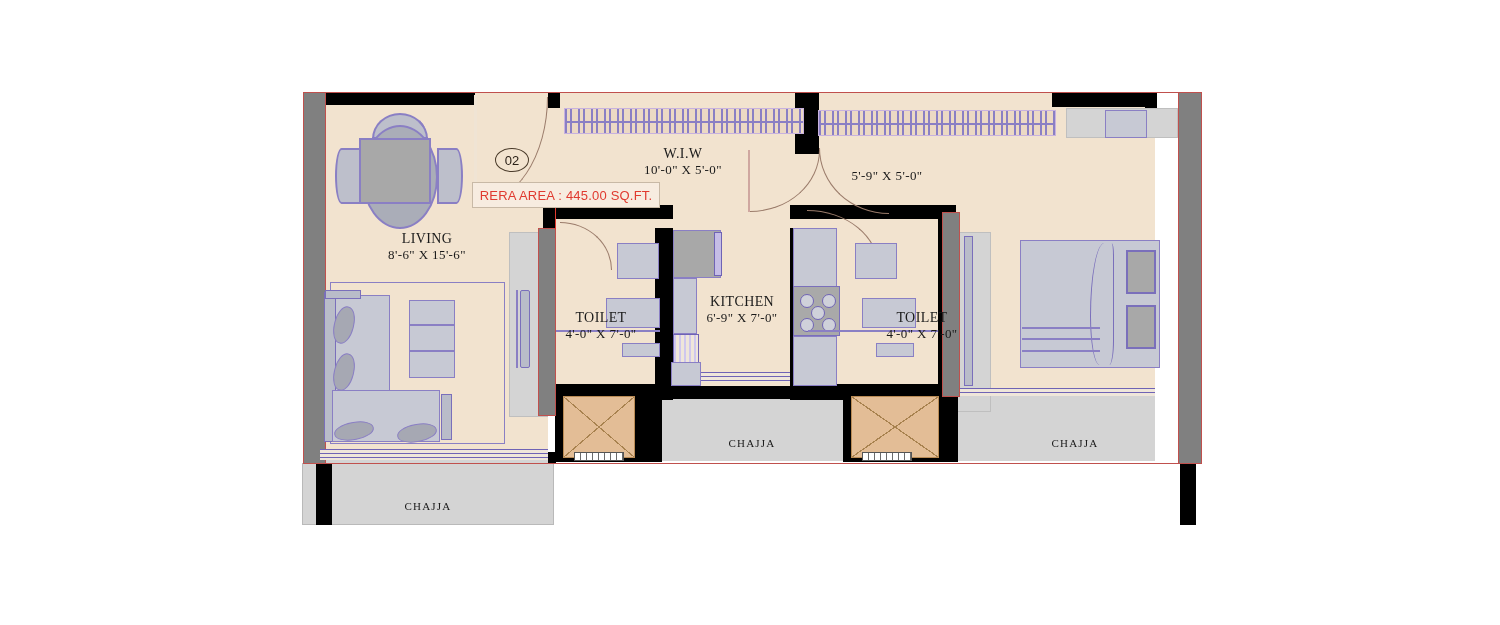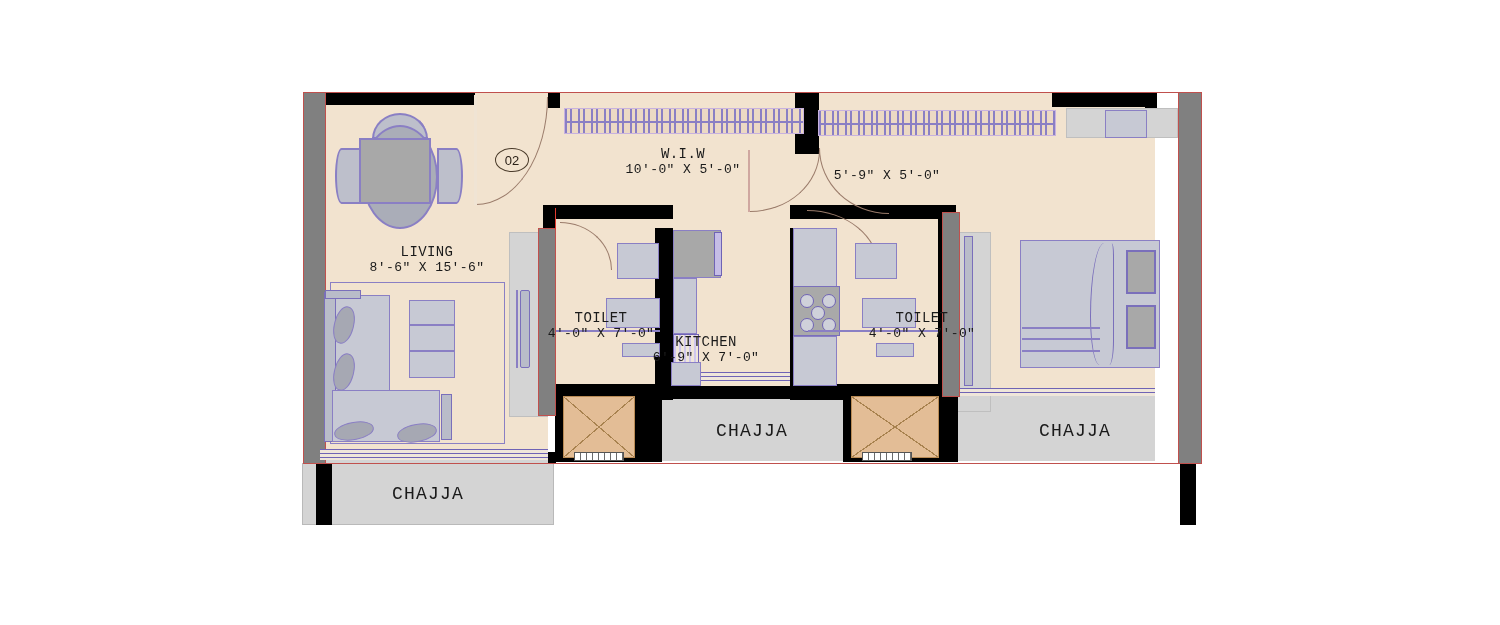--- a/index.html
+++ b/index.html
@@ -12,25 +12,25 @@
   .chajja{background:#d4d4d4;}
   .wallblk{background:#000000;}
   .col{background:#808080;border:1.5px solid #c0504d;}
   .duct{background:#e3bd96;}
   .furn{background:#c7c9d4;border:1px solid #8a7fc4;}
   .furn2{background:#b9bcc9;border:1px solid #7a6fbb;}
   .greybox{background:#a8a8a8;border:1px solid #8a7fc4;}
   .thinline{background:#8a7fc4;}
 
   
-  .lbl{color:#1a1a1a;font-family:Liberation Mono, monospace;text-align:center;
+  .lbl{color:#1a1a1a;font-family:Liberation Serif, serif;text-align:center;
        white-space:nowrap;letter-spacing:.4px;}
   .rname{font-size:14px;}
   .rdim{font-size:13px;}
-  .chlbl{font-size:18px;letter-spacing:1.2px;}
+  .chlbl{font-size:11px;letter-spacing:1.2px;margin-top:16px;}
   .rera{color:#e03a2f;font-size:13px;letter-spacing:.2px;white-space:nowrap;}
   .rerabox{background:#f7ece0;border:1px solid #c8b9a6;
            display:flex;align-items:center;justify-content:center;}
   .unitno{border:1.3px solid #4a3b2a;border-radius:50%;color:#2b2118;
           font-size:13px;display:flex;align-items:center;justify-content:center;}
 
   
   .win{background:#ecd9c4;border:1.6px solid #c8b2de;}
   .winbars{position:absolute;left:0;top:0;right:0;bottom:0;
     background:repeating-linear-gradient(90deg,
@@ -159,20 +159,23 @@
   <div class="abs thinline" style="left:409px;top:324px;width:46px;height:2px;"></div>
   <div class="abs thinline" style="left:409px;top:350px;width:46px;height:2px;"></div>
 
   <div class="abs furn2" style="left:520px;top:290px;width:10px;height:78px;border-radius:2px;"></div>
   <div class="abs thinline" style="left:516px;top:290px;width:2px;height:78px;"></div>
 
   <div class="abs swing" style="left:476px;top:97px;width:72px;height:108px;border-top:none;border-left:none;"></div>
   <div class="abs" style="left:474px;top:95px;width:3px;height:110px;background:#f0e4d4;"></div>
   <div class="abs unitno" style="left:495px;top:112px;width:34px;height:24px;margin-top:36px;">02</div>
 
+  <div class="abs rerabox" style="left:472px;top:182px;width:188px;height:26px;">
+    <span class="rera">RERA AREA : 445.00 SQ.FT.</span>
+  </div>
   <div class="abs" style="left:555px;top:208px;width:1px;height:22px;background:#e03a2f;"></div>
 
   <div class="abs swingTR" style="left:560px;top:222px;width:52px;height:48px;border-bottom:none;border-left:none;"></div>
   <div class="abs furn" style="left:617px;top:243px;width:42px;height:36px;"></div>
   <div class="abs furn" style="left:606px;top:298px;width:54px;height:30px;"></div>
   <div class="abs furn" style="left:622px;top:343px;width:38px;height:14px;"></div>
   <div class="abs thinline" style="left:556px;top:330px;width:104px;height:1.5px;"></div>
 
   <div class="abs greybox" style="left:673px;top:230px;width:48px;height:48px;"></div>
   <div class="abs" style="left:714px;top:232px;width:8px;height:44px;background:#c5bde6;
@@ -208,41 +211,41 @@
   <div class="abs thinline" style="left:1022px;top:327px;width:78px;height:1.5px;"></div>
   <div class="abs thinline" style="left:1022px;top:338px;width:78px;height:1.5px;"></div>
   <div class="abs thinline" style="left:1022px;top:350px;width:78px;height:1.5px;"></div>
   <div class="abs furn" style="left:1105px;top:110px;width:42px;height:28px;"></div>
   <div class="abs furn2" style="left:964px;top:236px;width:9px;height:150px;"></div>
 
   <div class="abs swingL" style="left:819px;top:148px;width:70px;height:66px;border-top:none;border-right:none;"></div>
   <div class="abs" style="left:748px;top:150px;width:1.5px;height:62px;background:#cfa7a0;"></div>
   <div class="abs swing" style="left:750px;top:150px;width:70px;height:62px;border-top:none;border-left:none;"></div>
 
-  <div class="abs lbl" style="left:352px;top:244px;width:150px;">
+  <div class="abs lbl" style="left:352px;top:231px;width:150px;">
     <div class="rname">LIVING</div>
     <div class="rdim">8'-6" X 15'-6"</div>
   </div>
 
   <div class="abs lbl" style="left:608px;top:146px;width:150px;">
     <div class="rname">W.I.W</div>
     <div class="rdim">10'-0" X 5'-0"</div>
   </div>
 
   <div class="abs lbl" style="left:812px;top:168px;width:150px;">
     <div class="rdim">5'-9" X 5'-0"</div>
   </div>
 
 
   <div class="abs lbl" style="left:545px;top:310px;width:112px;">
     <div class="rname">TOILET</div>
     <div class="rdim">4'-0" X 7'-0"</div>
   </div>
 
-  <div class="abs lbl" style="left:646px;top:294px;width:120px;margin-top:40px;">
+  <div class="abs lbl" style="left:682px;top:294px;width:120px;">
     <div class="rname">KITCHEN</div>
     <div class="rdim">6'-9" X 7'-0"</div>
   </div>
 
   <div class="abs lbl" style="left:866px;top:310px;width:112px;">
     <div class="rname">TOILET</div>
     <div class="rdim">4'-0" X 7'-0"</div>
   </div>
 
   <div class="abs lbl chlbl" style="left:692px;top:421px;width:120px;">CHAJJA</div>

